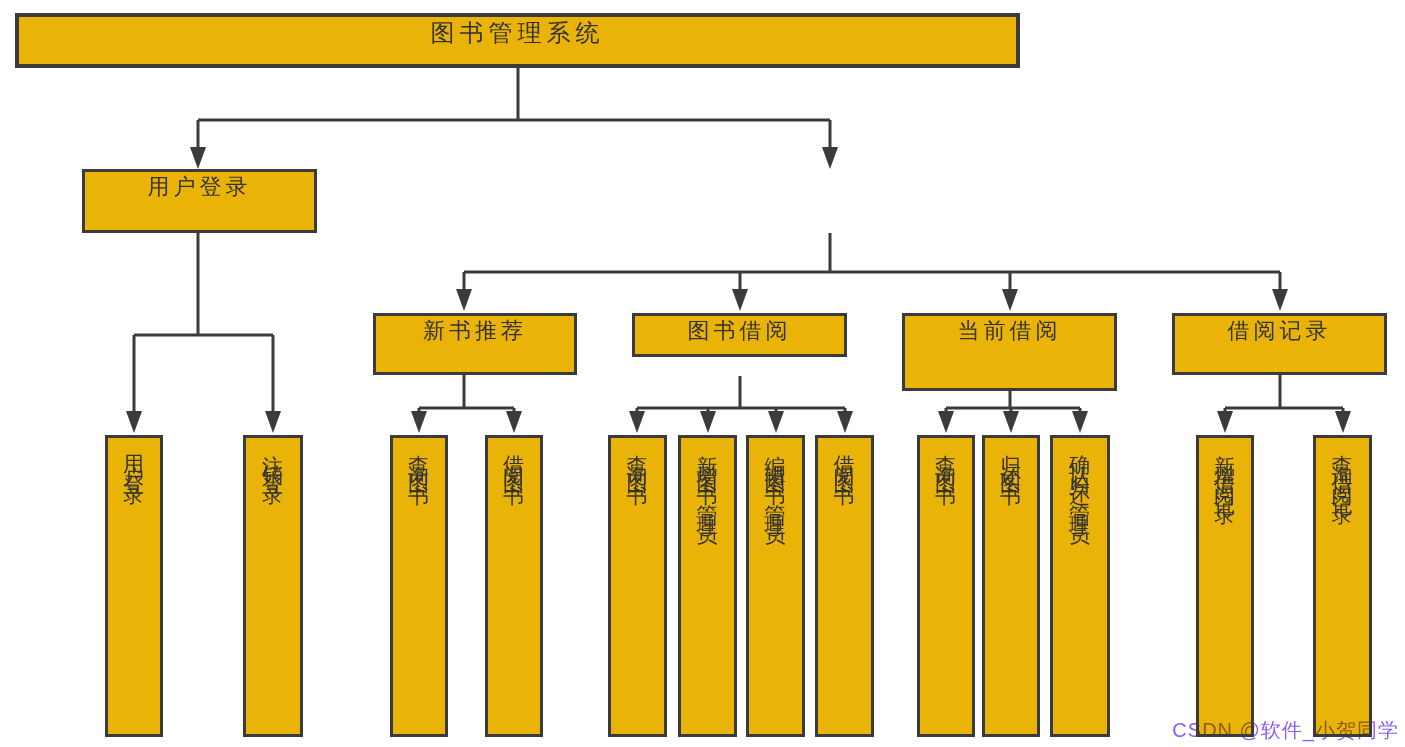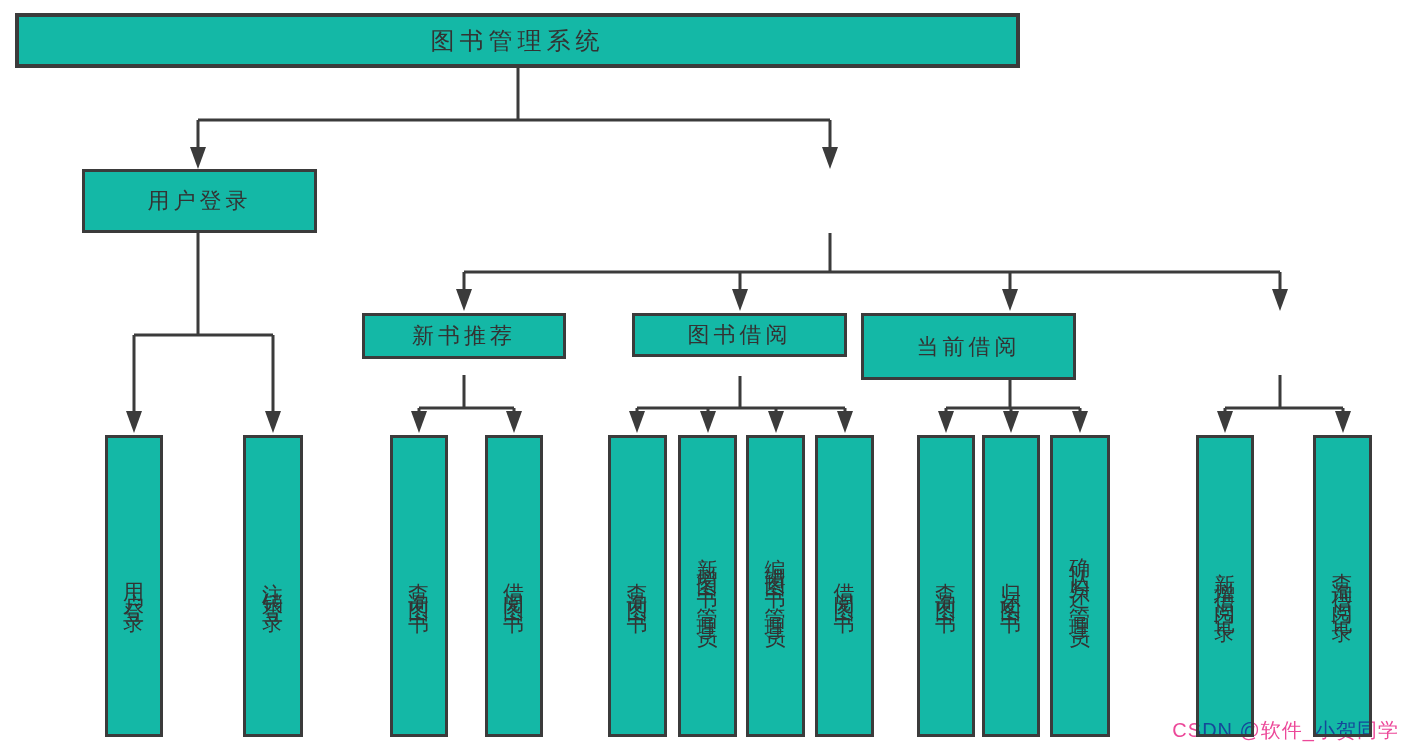--- a/index.html
+++ b/index.html
@@ -7,24 +7,24 @@
     position:relative;
     width:1405px;height:747px;
     background:#ffffff;
     font-family:"Liberation Sans", sans-serif;
     overflow:hidden;
   }
   .wires{position:absolute;left:0;top:0;width:1405px;height:747px;}
   .node{
     position:absolute;
     box-sizing:border-box;
-    background:#14b8a6;
+    background:#eab308;
     border:3px solid #3b3b3b;
     display:flex;
-    align-items:center;
+    align-items:flex-start;
     justify-content:center;
     color:#333333;
   }
   .node.root{border-width:4px;}
   .node.h span{
     font-size:22px;
     letter-spacing:4px;
     white-space:nowrap;
   }
   .node.root span{font-size:24px;letter-spacing:5px;}
@@ -32,21 +32,21 @@
     writing-mode:vertical-rl;
     font-size:21px;
     letter-spacing:10px;
     line-height:1;
   }
   .watermark{
     position:absolute;
     right:6px;
     bottom:3px;
     font-size:20px;
-    color:#ec4899;
+    color:#8b5cf6;
     letter-spacing:1px;
     mix-blend-mode:darken;
     white-space:nowrap;
   }
 </style>
 </head>
 <body>
 
 <div class="stage">
 
@@ -91,28 +91,31 @@
   </svg>
 
   <div class="node h root" style="left:15px;top:13px;width:1005px;height:55px">
     <span>图书管理系统</span>
   </div>
 
   <div class="node h" style="left:82px;top:169px;width:235px;height:64px">
     <span>用户登录</span>
   </div>
 
-  <div class="node h" style="left:362px;top:313px;width:204px;height:46px">
+  <div class="node h" style="left:373px;top:313px;width:204px;height:62px">
     <span>新书推荐</span>
   </div>
   <div class="node h" style="left:632px;top:313px;width:215px;height:44px">
     <span>图书借阅</span>
   </div>
-  <div class="node h" style="left:861px;top:313px;width:215px;height:67px">
+  <div class="node h" style="left:902px;top:313px;width:215px;height:78px">
     <span>当前借阅</span>
+  </div>
+  <div class="node h" style="left:1172px;top:313px;width:215px;height:62px">
+    <span>借阅记录</span>
   </div>
 
   <div class="node v" style="left:105px;top:435px;width:58px;height:302px">
     <span>用户登录</span>
   </div>
   <div class="node v" style="left:243px;top:435px;width:60px;height:302px">
     <span>注销登录</span>
   </div>
 
   <div class="node v" style="left:390px;top:435px;width:58px;height:302px">

